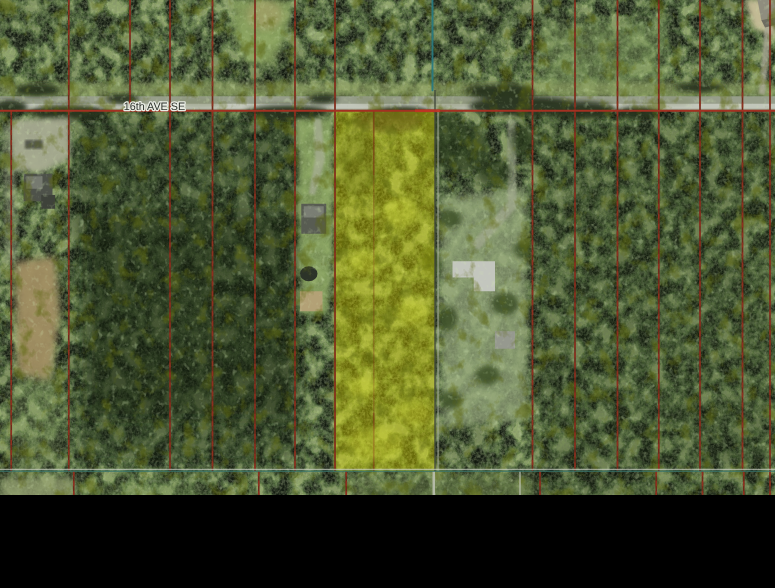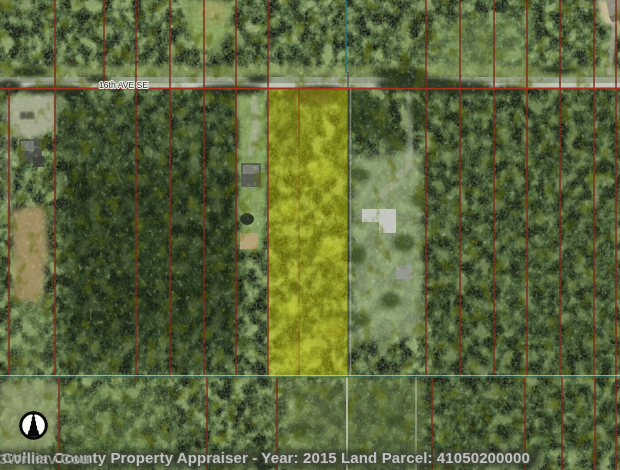--- a/index.html
+++ b/index.html
@@ -1,16 +1,16 @@
 <!DOCTYPE html>
 <html><head>
 <meta charset="utf-8">
 <style>
   html,body{margin:0;padding:0;background:#000;}
-  #map{position:relative;width:620px;height:470px;overflow:hidden;font-family:"Liberation Sans",sans-serif;}
+  #map{position:relative;width:620px;height:396px;overflow:hidden;font-family:"Liberation Sans",sans-serif;}
 </style>
 </head>
 <body>
 <div id="map">
 <svg width="620" height="470" viewBox="0 0 620 470">
 <defs>
   <filter id="forest" color-interpolation-filters="sRGB" x="0" y="0" width="620" height="470" filterUnits="userSpaceOnUse">
     <feTurbulence type="fractalNoise" baseFrequency="0.09 0.08" numOctaves="5" seed="7" result="n1"></feTurbulence>
     <feColorMatrix in="n1" type="matrix" values="1.5 1.5 1.5 0 -1.75  1.5 1.5 1.5 0 -1.75  1.5 1.5 1.5 0 -1.75  0 0 0 0 1" result="g1"></feColorMatrix>
     <feComponentTransfer in="g1" result="c1">

